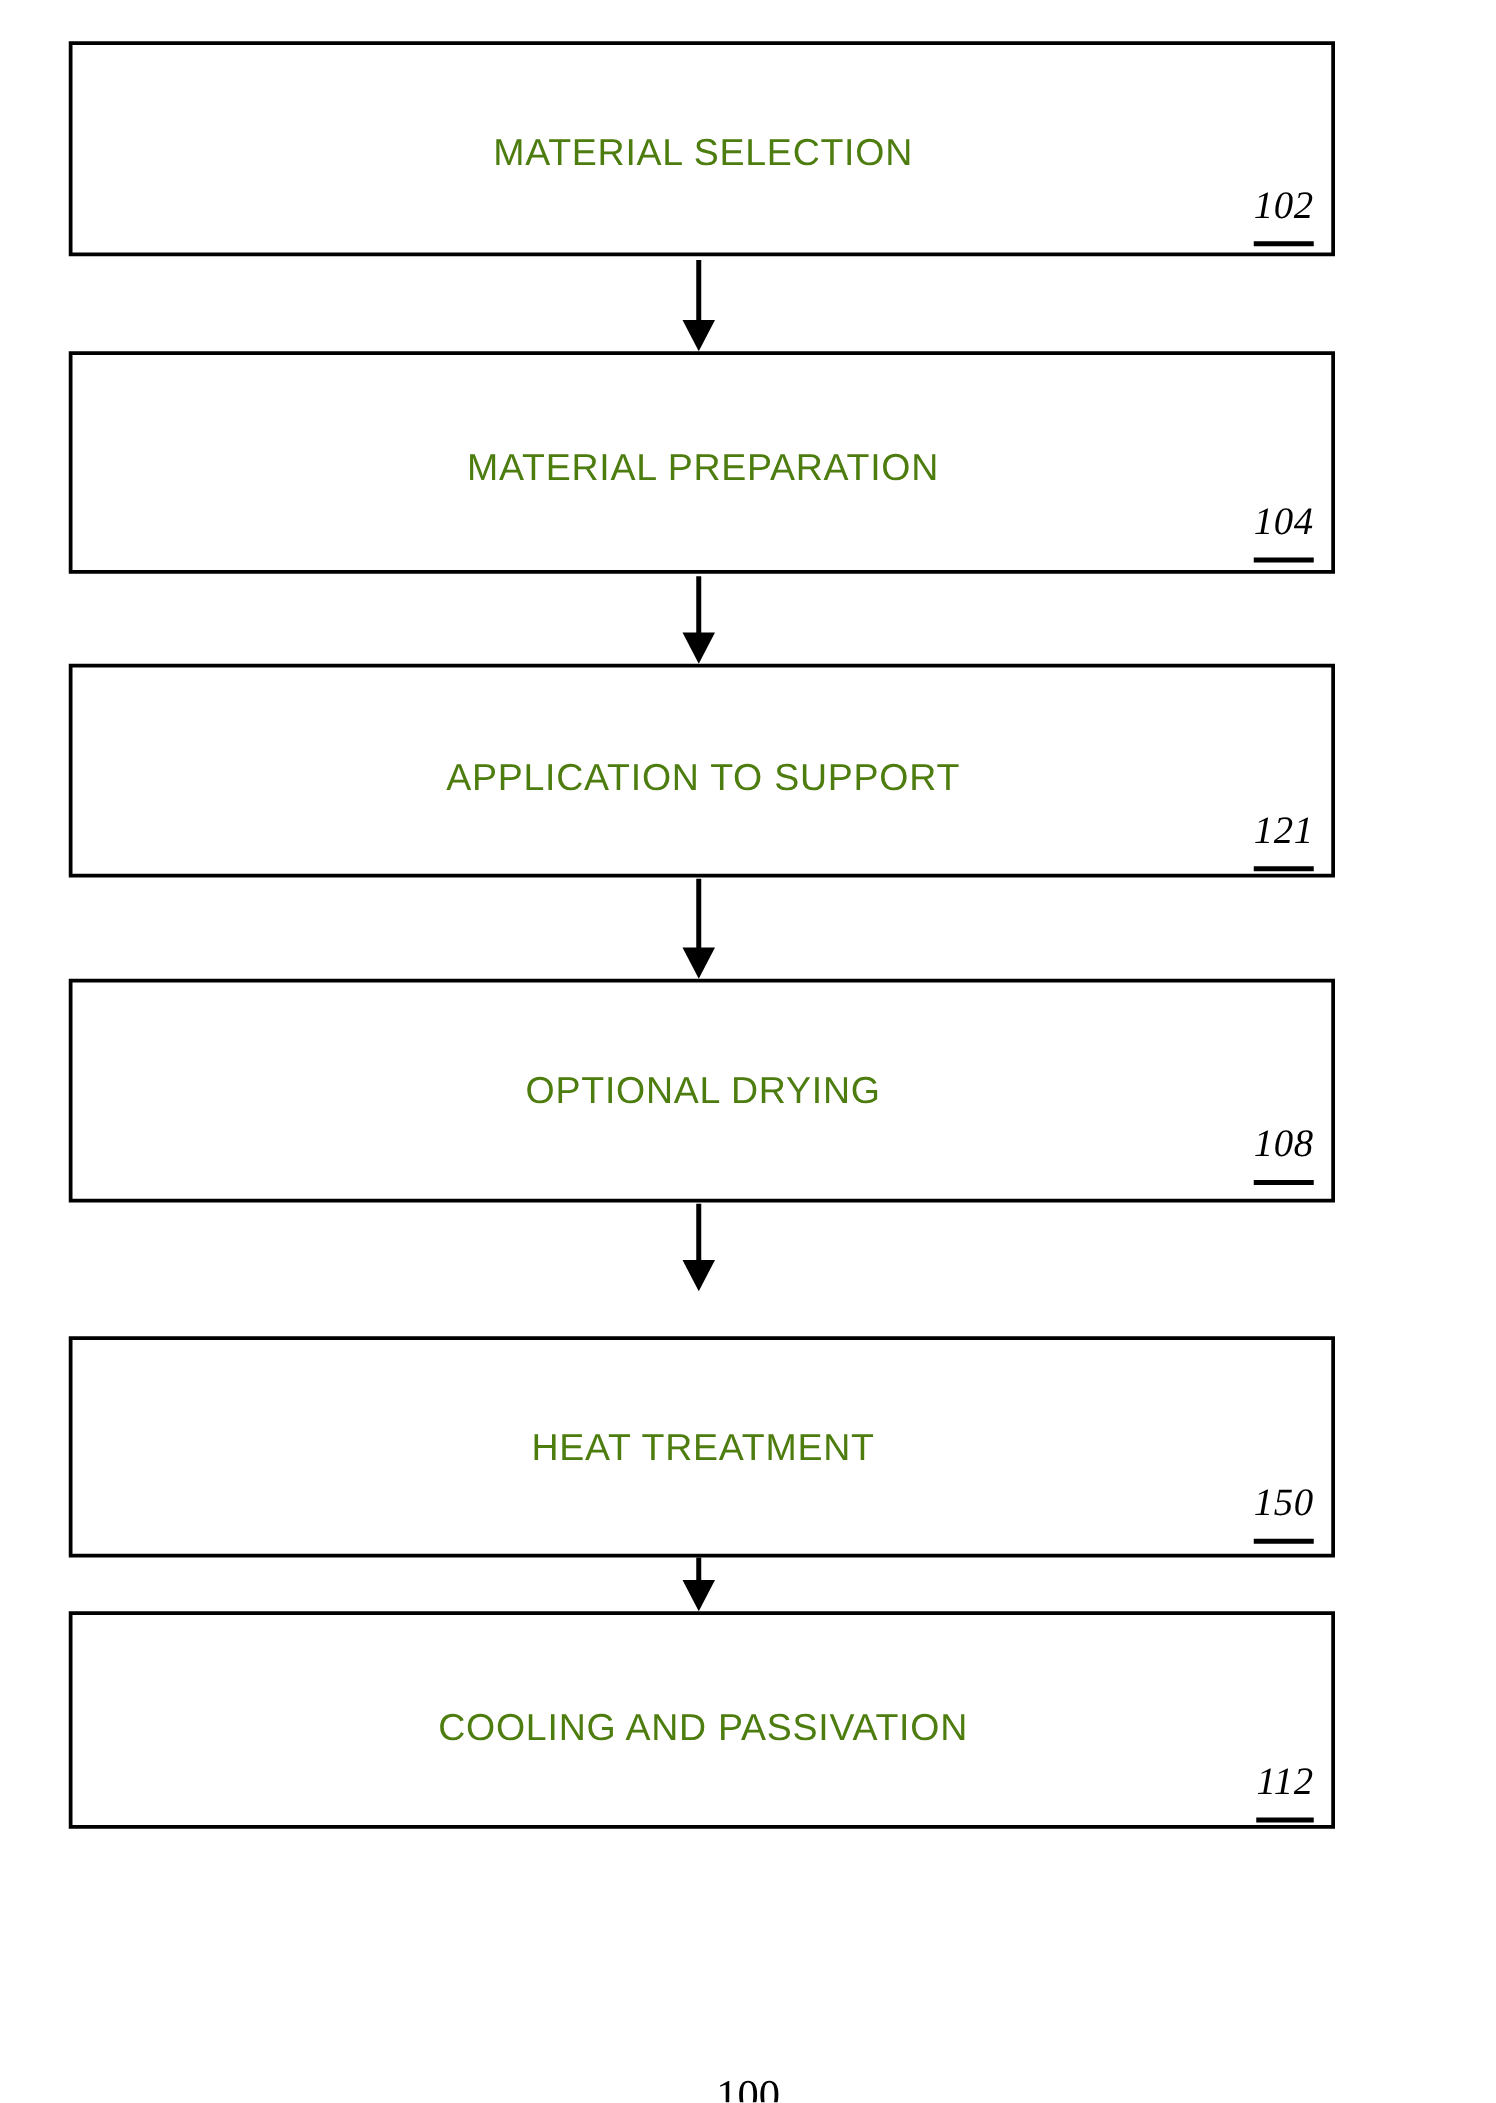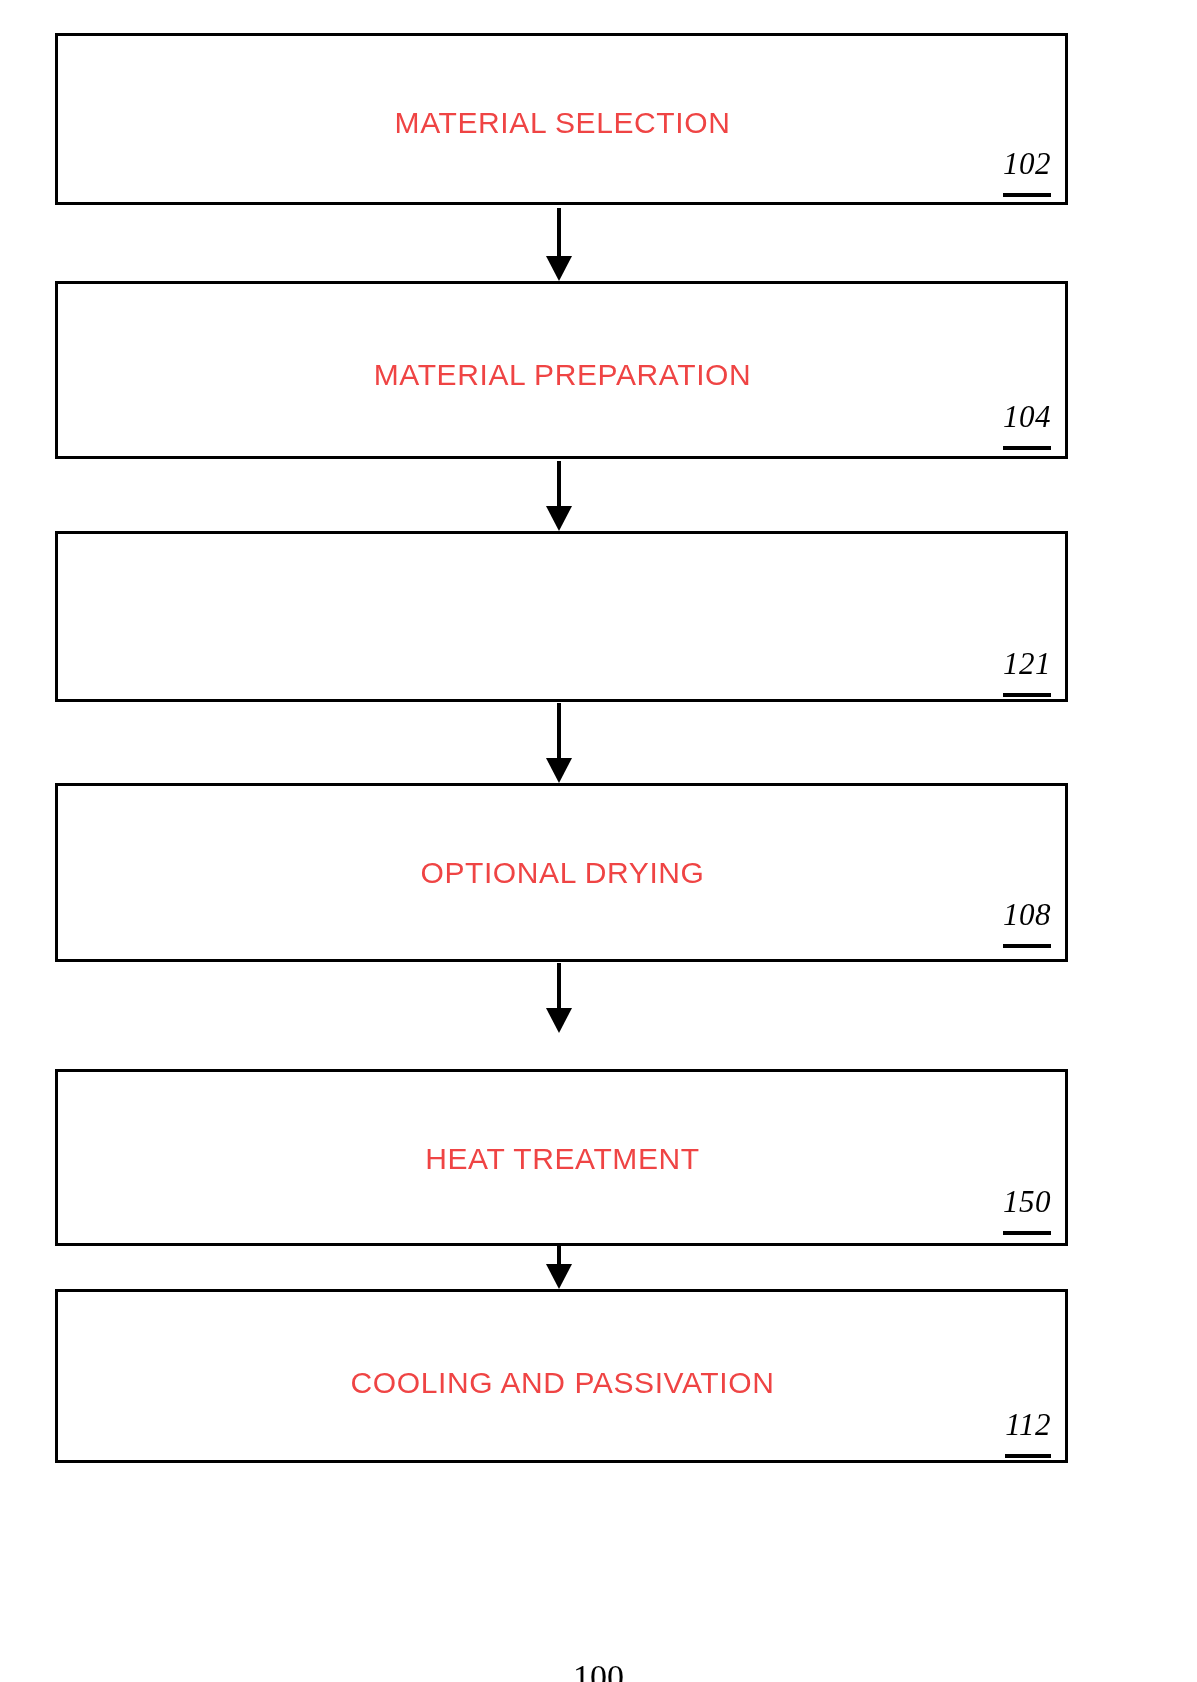--- a/index.html
+++ b/index.html
@@ -31,21 +31,21 @@
 
   .box-label {
     position: absolute;
     left: 2px;
     right: 0;
     text-align: center;
     font-family: "Liberation Sans", sans-serif;
     font-size: 30px;
     font-weight: 400;
     letter-spacing: 0.6px;
-    color: #ef4444;
+    color: #4d7c0f;
     white-space: nowrap;
     line-height: 1;
   }
 
   .box-ref {
     position: absolute;
     right: 14px;
     font-family: "Liberation Serif", serif;
     font-style: italic;
     font-size: 31px;
@@ -113,20 +113,21 @@
       <polygon points="559,1289 546,1264 572,1264" fill="#000000"></polygon>
     </g>
   </svg>
 
   <div class="flow-box" style="top:281px; height:178px;">
     <div class="box-label" style="top:76px;">MATERIAL PREPARATION</div>
     <div class="box-ref" style="top:117px;margin-left:40px;">104</div>
   </div>
 
   <div class="flow-box" style="top:531px; height:171px;">
+    <div class="box-label" style="top:74px;">APPLICATION TO SUPPORT</div>
     <div class="box-ref" style="top:114px;">121</div>
   </div>
 
   <div class="flow-box" style="top:783px; height:179px;">
     <div class="box-label" style="top:72px;">OPTIONAL DRYING</div>
     <div class="box-ref" style="top:113px;">108</div>
   </div>
 
   <div class="flow-box" style="top:1033px; height:177px;margin-top:36px;">
     <div class="box-label" style="top:72px;">HEAT TREATMENT</div>

